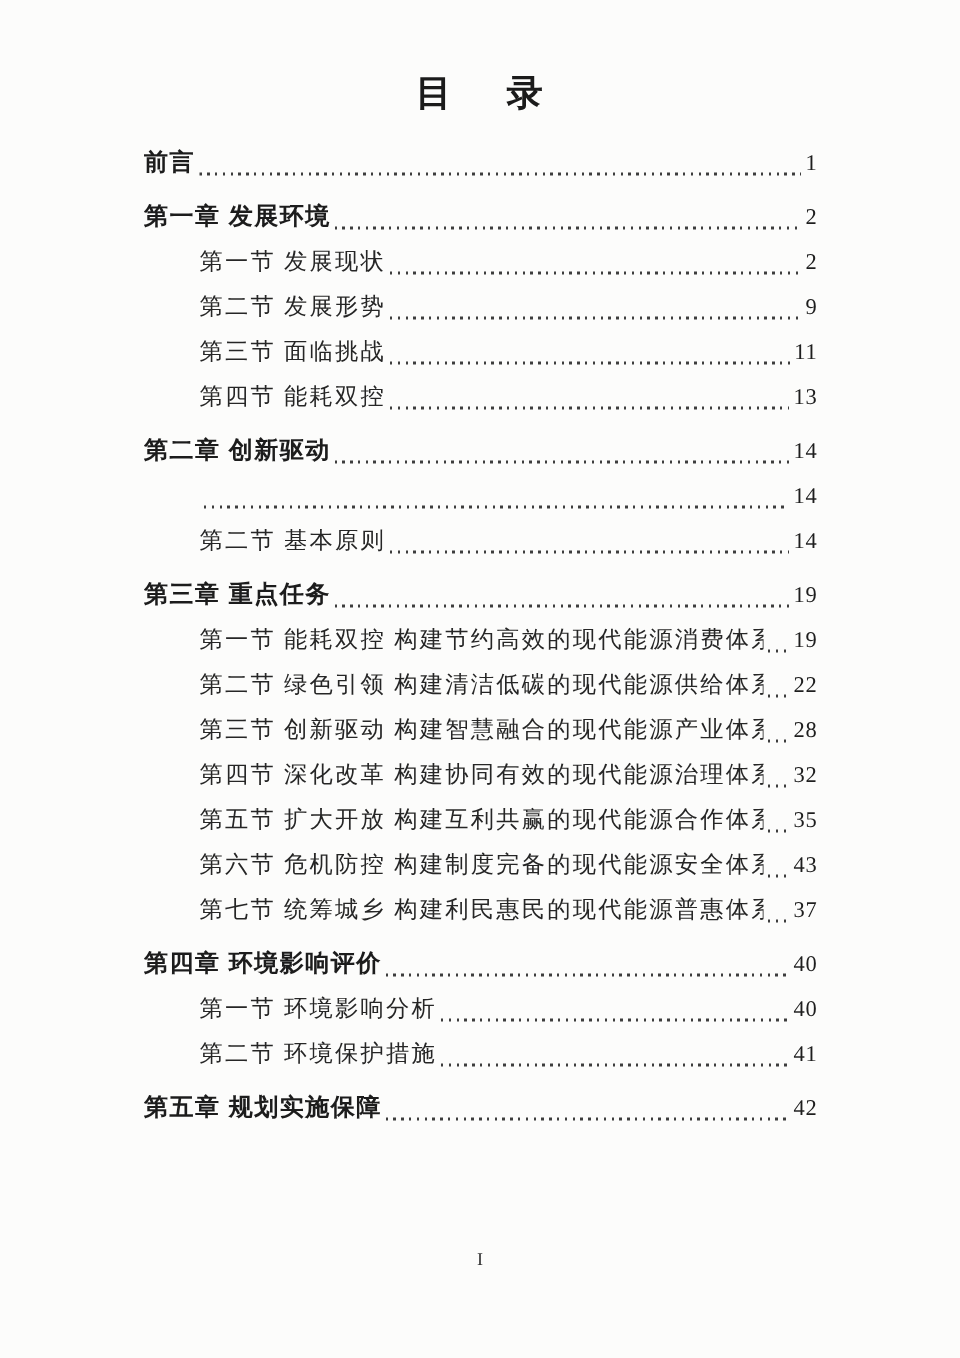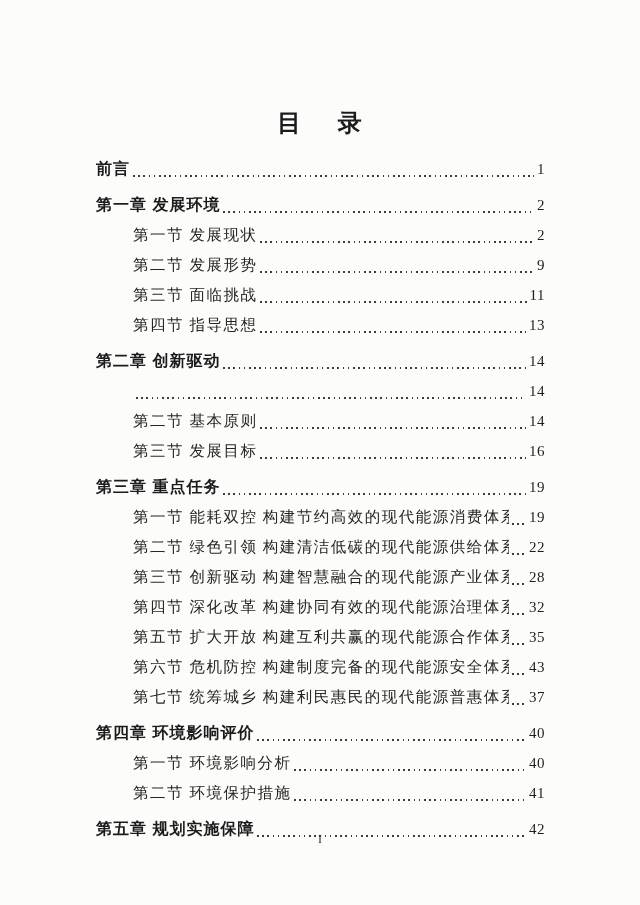--- a/index.html
+++ b/index.html
@@ -17,21 +17,21 @@
     color: #222;
     box-sizing: border-box;
   }
   .content {
     position: absolute;
     left: 96px;
     right: 95px;
     top: 0;
   }
   .doc-title {
-    margin-top: 108px;
+    margin-top: 48px;
     text-align: center;
     font-family: "Liberation Sans", sans-serif;
     font-weight: 700;
     font-size: 24px;
     line-height: 30px;
     color: #1b1b1b;
     letter-spacing: 2px;
     white-space: pre;
   }
   .toc-list {
@@ -122,42 +122,37 @@
     <span class="toc-label">第二节 发展形势</span>
     <span class="leader"></span>
     <span class="toc-page">9</span>
   </div>
         <div class="toc-row section">
     <span class="toc-label">第三节 面临挑战</span>
     <span class="leader"></span>
     <span class="toc-page">11</span>
   </div>
         <div class="toc-row section">
-    <span class="toc-label">第四节 指导思想</span>
+    <span class="toc-label">第四节 能耗双控</span>
     <span class="leader"></span>
     <span class="toc-page">13</span>
   </div>
         <div class="toc-row chapter">
     <span class="toc-label">第二章 创新驱动</span>
     <span class="leader"></span>
     <span class="toc-page">14</span>
   </div>
         <div class="toc-row section">
     <span class="leader"></span>
     <span class="toc-page">14</span>
   </div>
         <div class="toc-row section">
     <span class="toc-label">第二节 基本原则</span>
     <span class="leader"></span>
     <span class="toc-page">14</span>
-  </div>
-        <div class="toc-row section">
-    <span class="toc-label">第三节 发展目标</span>
-    <span class="leader"></span>
-    <span class="toc-page">16</span>
   </div>
         <div class="toc-row chapter">
     <span class="toc-label">第三章 重点任务</span>
     <span class="leader"></span>
     <span class="toc-page">19</span>
   </div>
         <div class="toc-row section">
     <span class="toc-label">第一节 能耗双控 构建节约高效的现代能源消费体系</span>
     <span class="leader"></span>
     <span class="toc-page">19</span>

